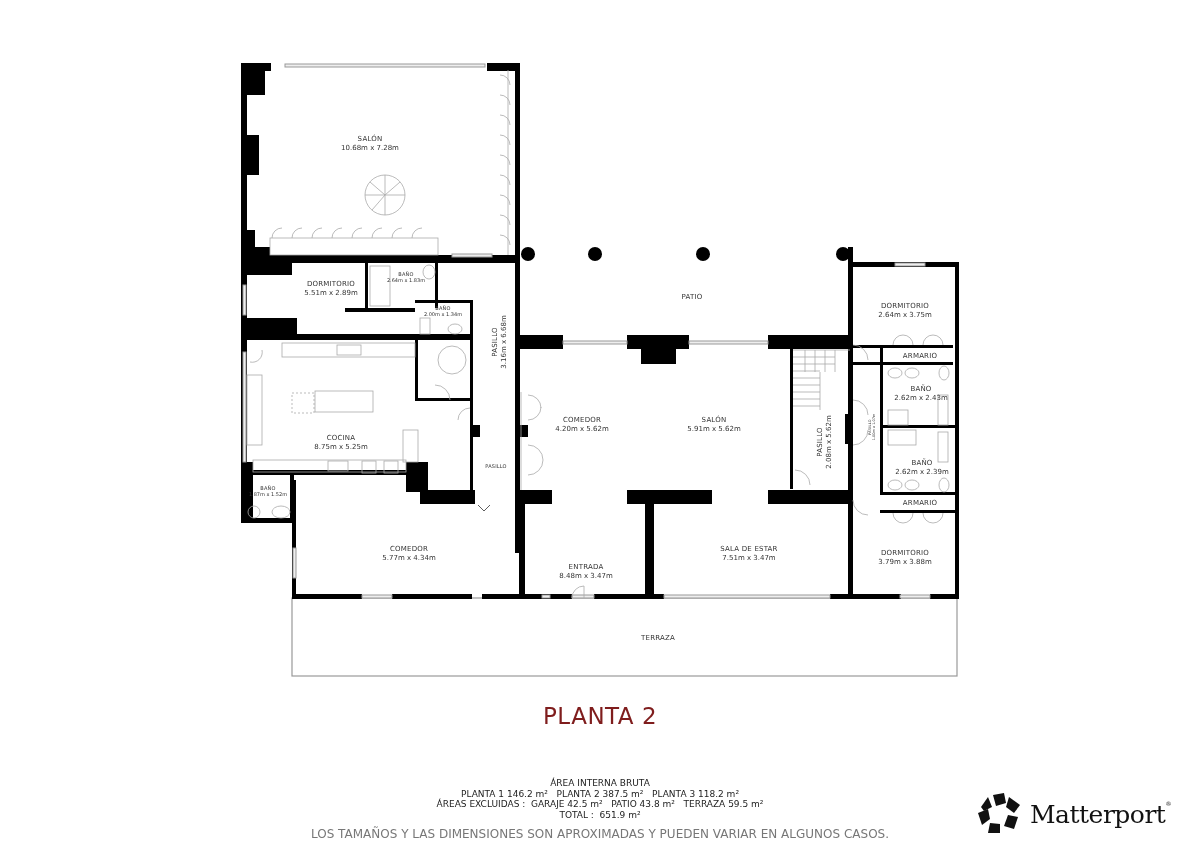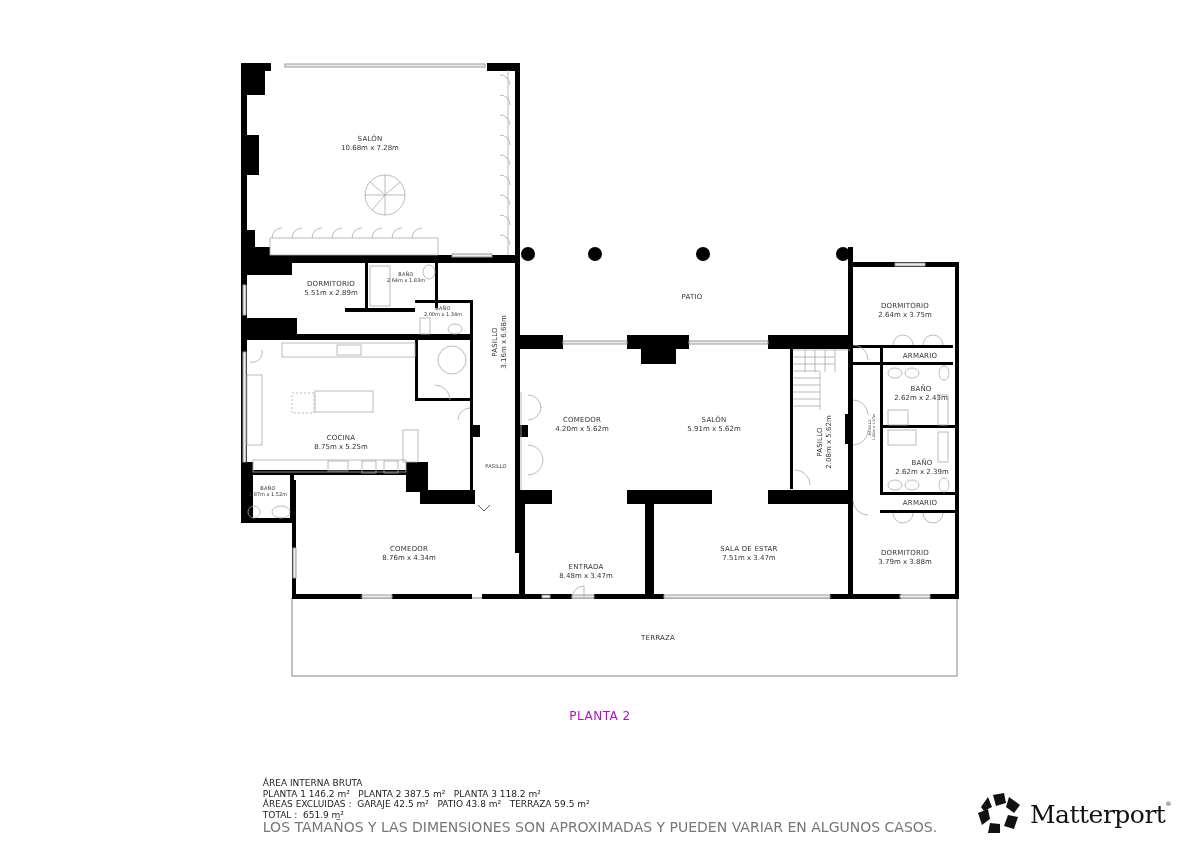--- a/index.html
+++ b/index.html
@@ -6,24 +6,24 @@
   body { width: 1200px; height: 849px; position: relative; overflow: hidden;
          font-family: "DejaVu Sans", sans-serif; color: #222; }
   #plan { position: absolute; left: 0; top: 0; width: 1200px; height: 849px; }
   .room-label { position: absolute; text-align: center; font-size: 7px; line-height: 9px;
                 color: #333; transform: translate(-50%, -50%); white-space: nowrap; }
   .room-label .name { display: block; letter-spacing: 0.2px; }
   .room-label .dims { display: block; }
   .room-label.vert { transform: translate(-50%, -50%) rotate(-90deg); }
   .room-label.tiny { font-size: 5px; line-height: 6px; }
   #floor-title { position: absolute; left: 600px; top: 716px; transform: translate(-50%, -50%);
-                 font-size: 12px; color: #a21caf; letter-spacing: 0.5px; white-space: nowrap; }
+                 font-size: 23px; color: #7f1d1d; letter-spacing: 0.5px; white-space: nowrap; }
   #summary { position: absolute; left: 600px; top: 778px; transform: translateX(-50%);
-             font-size: 9px; line-height: 10.5px; color: #222; white-space: nowrap; }
-  #summary .disclaimer { color: #777; font-size: 14px; margin-top: 2px; display: block; }
+             text-align: center; font-size: 9px; line-height: 10.5px; color: #222; white-space: nowrap; }
+  #summary .disclaimer { color: #777; font-size: 12px; margin-top: 9px; display: block; }
   #summary span { display: block; }
   #brand { position: absolute; left: 978px; top: 793px; display: flex; align-items: center; }
   #brand .brand-name { font-family: "DejaVu Serif", serif; font-size: 25px; color: #111;
                        margin-left: 8px; letter-spacing: -0.5px; }
   #brand .reg { font-size: 6px; vertical-align: top; }
 </style>
 </head>
 <body>
 
 <svg id="plan" viewBox="0 0 1200 849" xmlns="http://www.w3.org/2000/svg">
@@ -195,21 +195,21 @@
 <div class="room-label" style="left:341px;top:443px">
   <span class="name">COCINA</span>
   <span class="dims">8.75m x 5.25m</span>
 </div>
 <div class="room-label tiny" style="left:268px;top:491px">
   <span class="name">BAÑO</span>
   <span class="dims">1.87m x 1.52m</span>
 </div>
 <div class="room-label" style="left:409px;top:554px">
   <span class="name">COMEDOR</span>
-  <span class="dims">8.76m x 4.34m</span>
+  <span class="dims">5.77m x 4.34m</span>
 </div>
 <div class="room-label vert" style="left:500px;top:342px">
   <span class="name">PASILLO</span>
   <span class="dims">3.16m x 6.68m</span>
 </div>
 <div class="room-label tiny" style="left:496px;top:466px">
   <span class="name">PASILLO</span>
 </div>
 <div class="room-label" style="left:692px;top:297px">
   <span class="name">PATIO</span>

